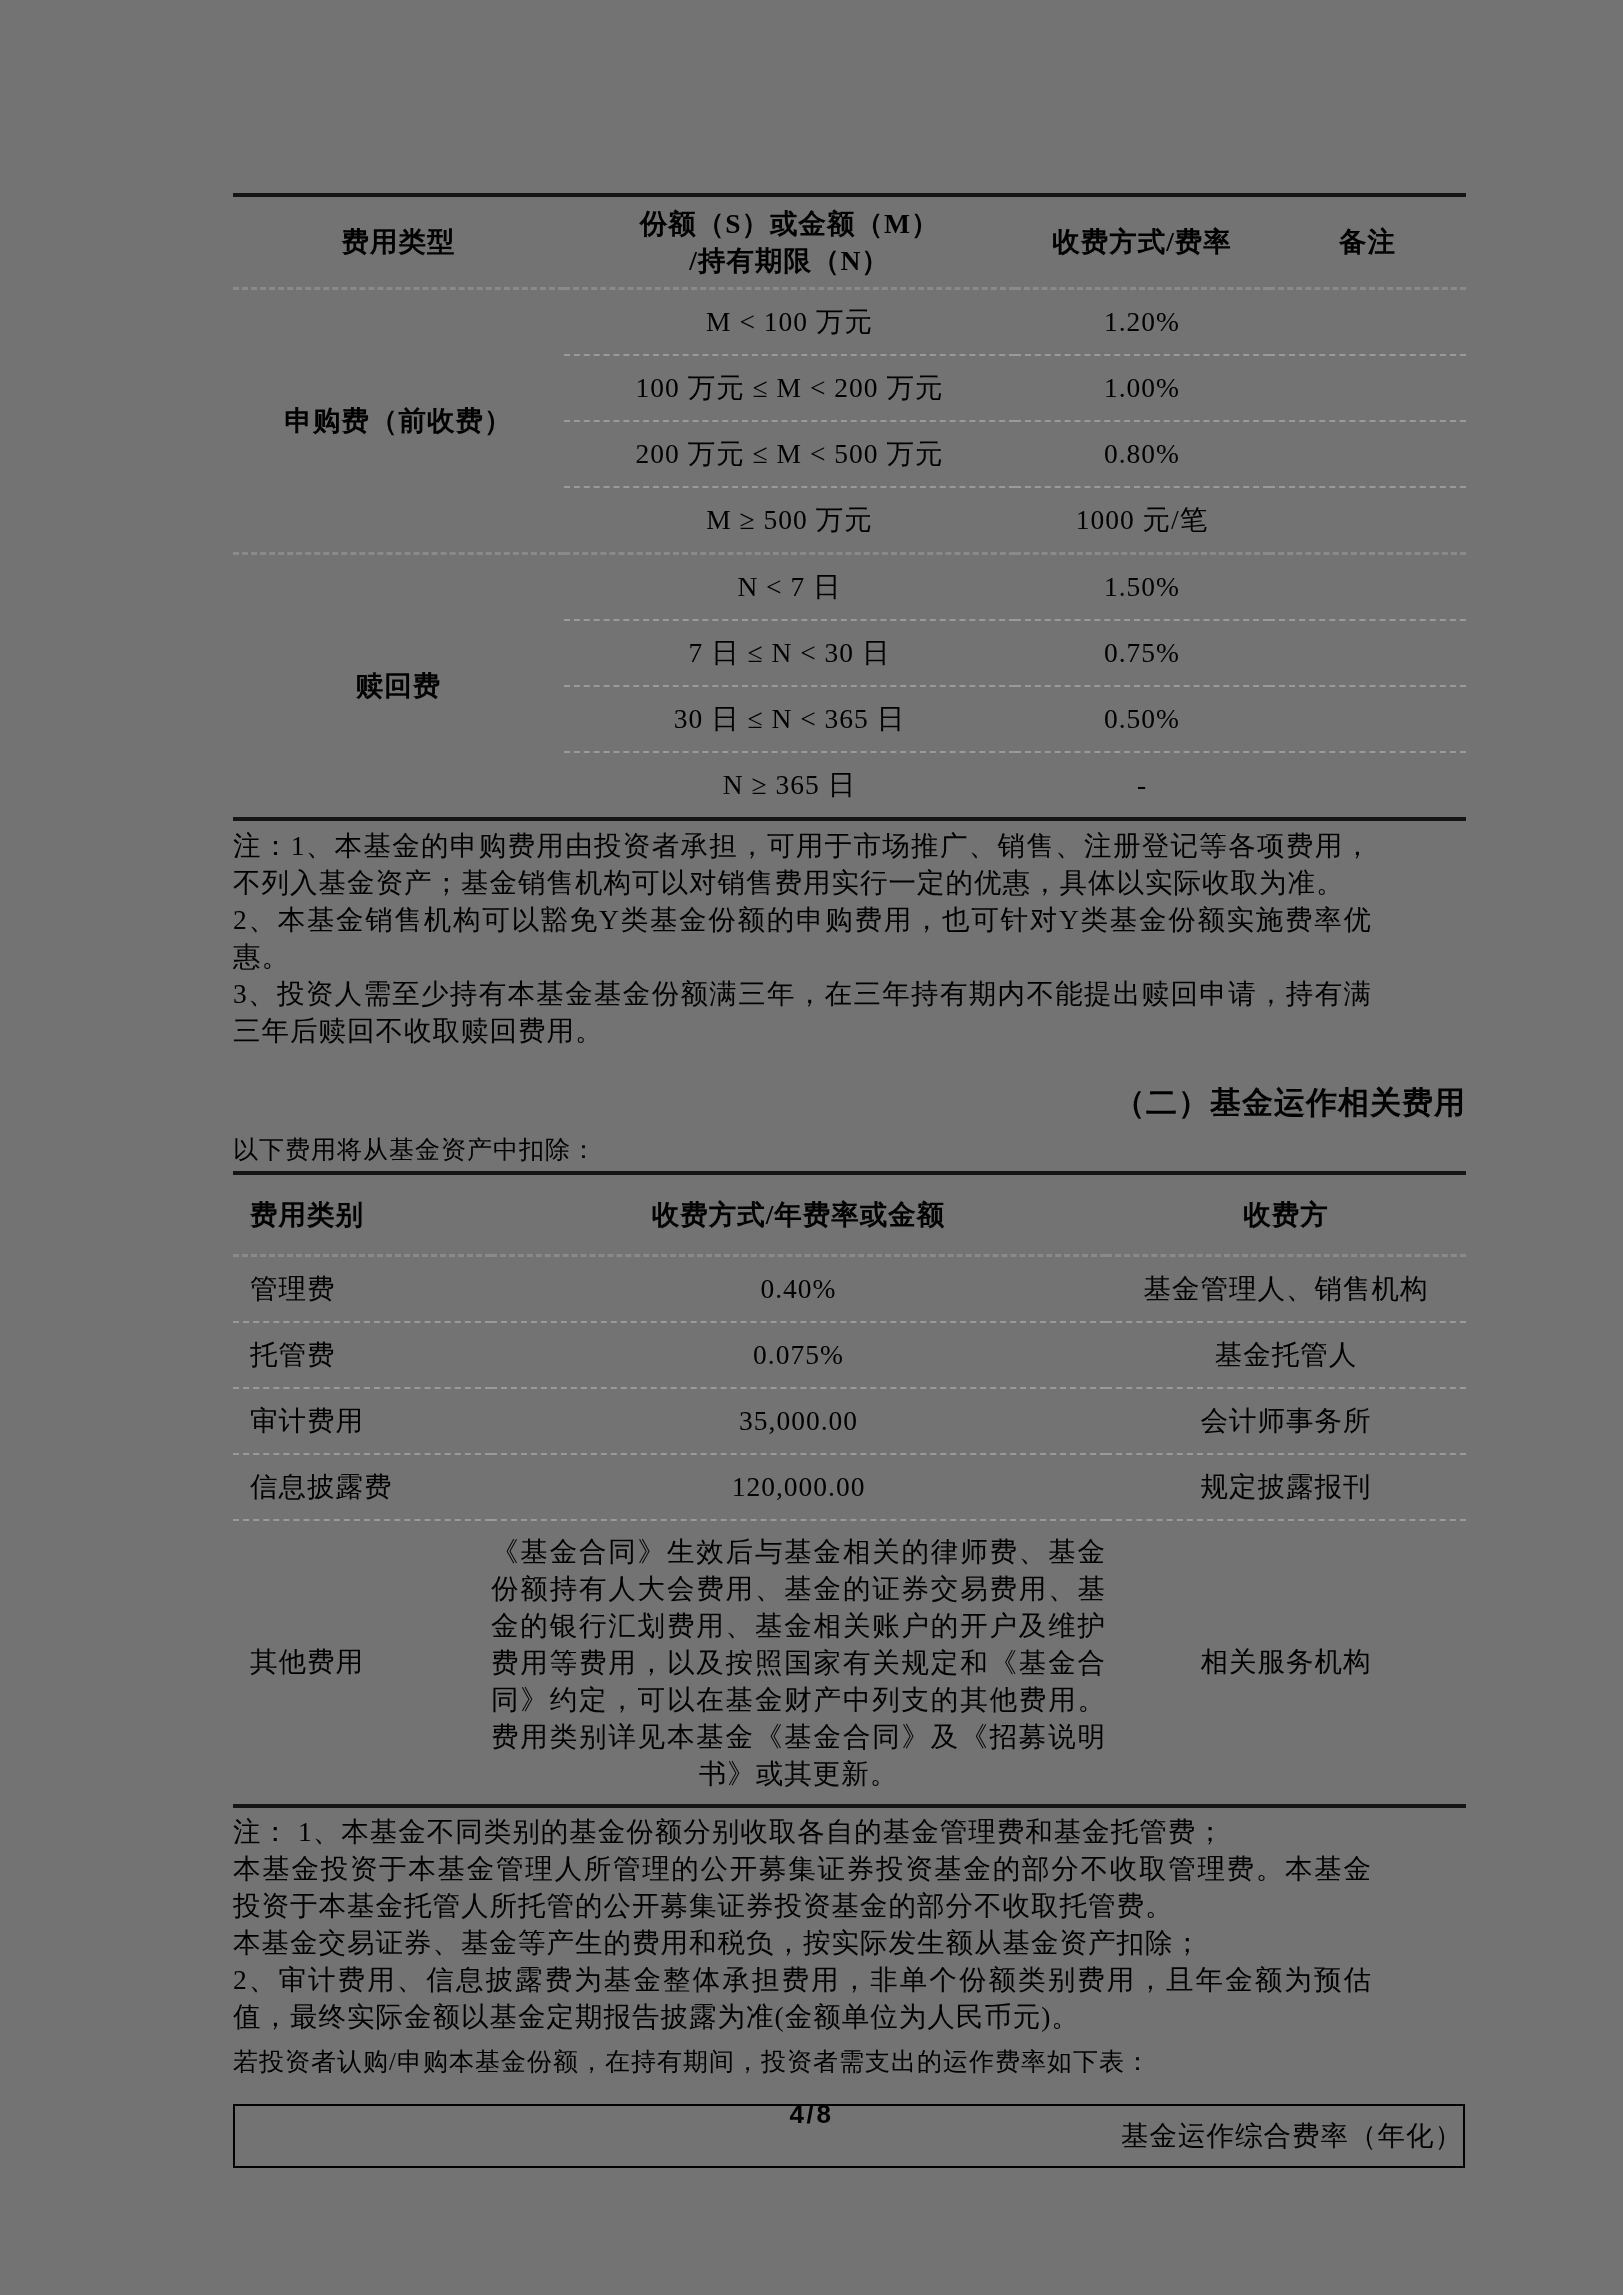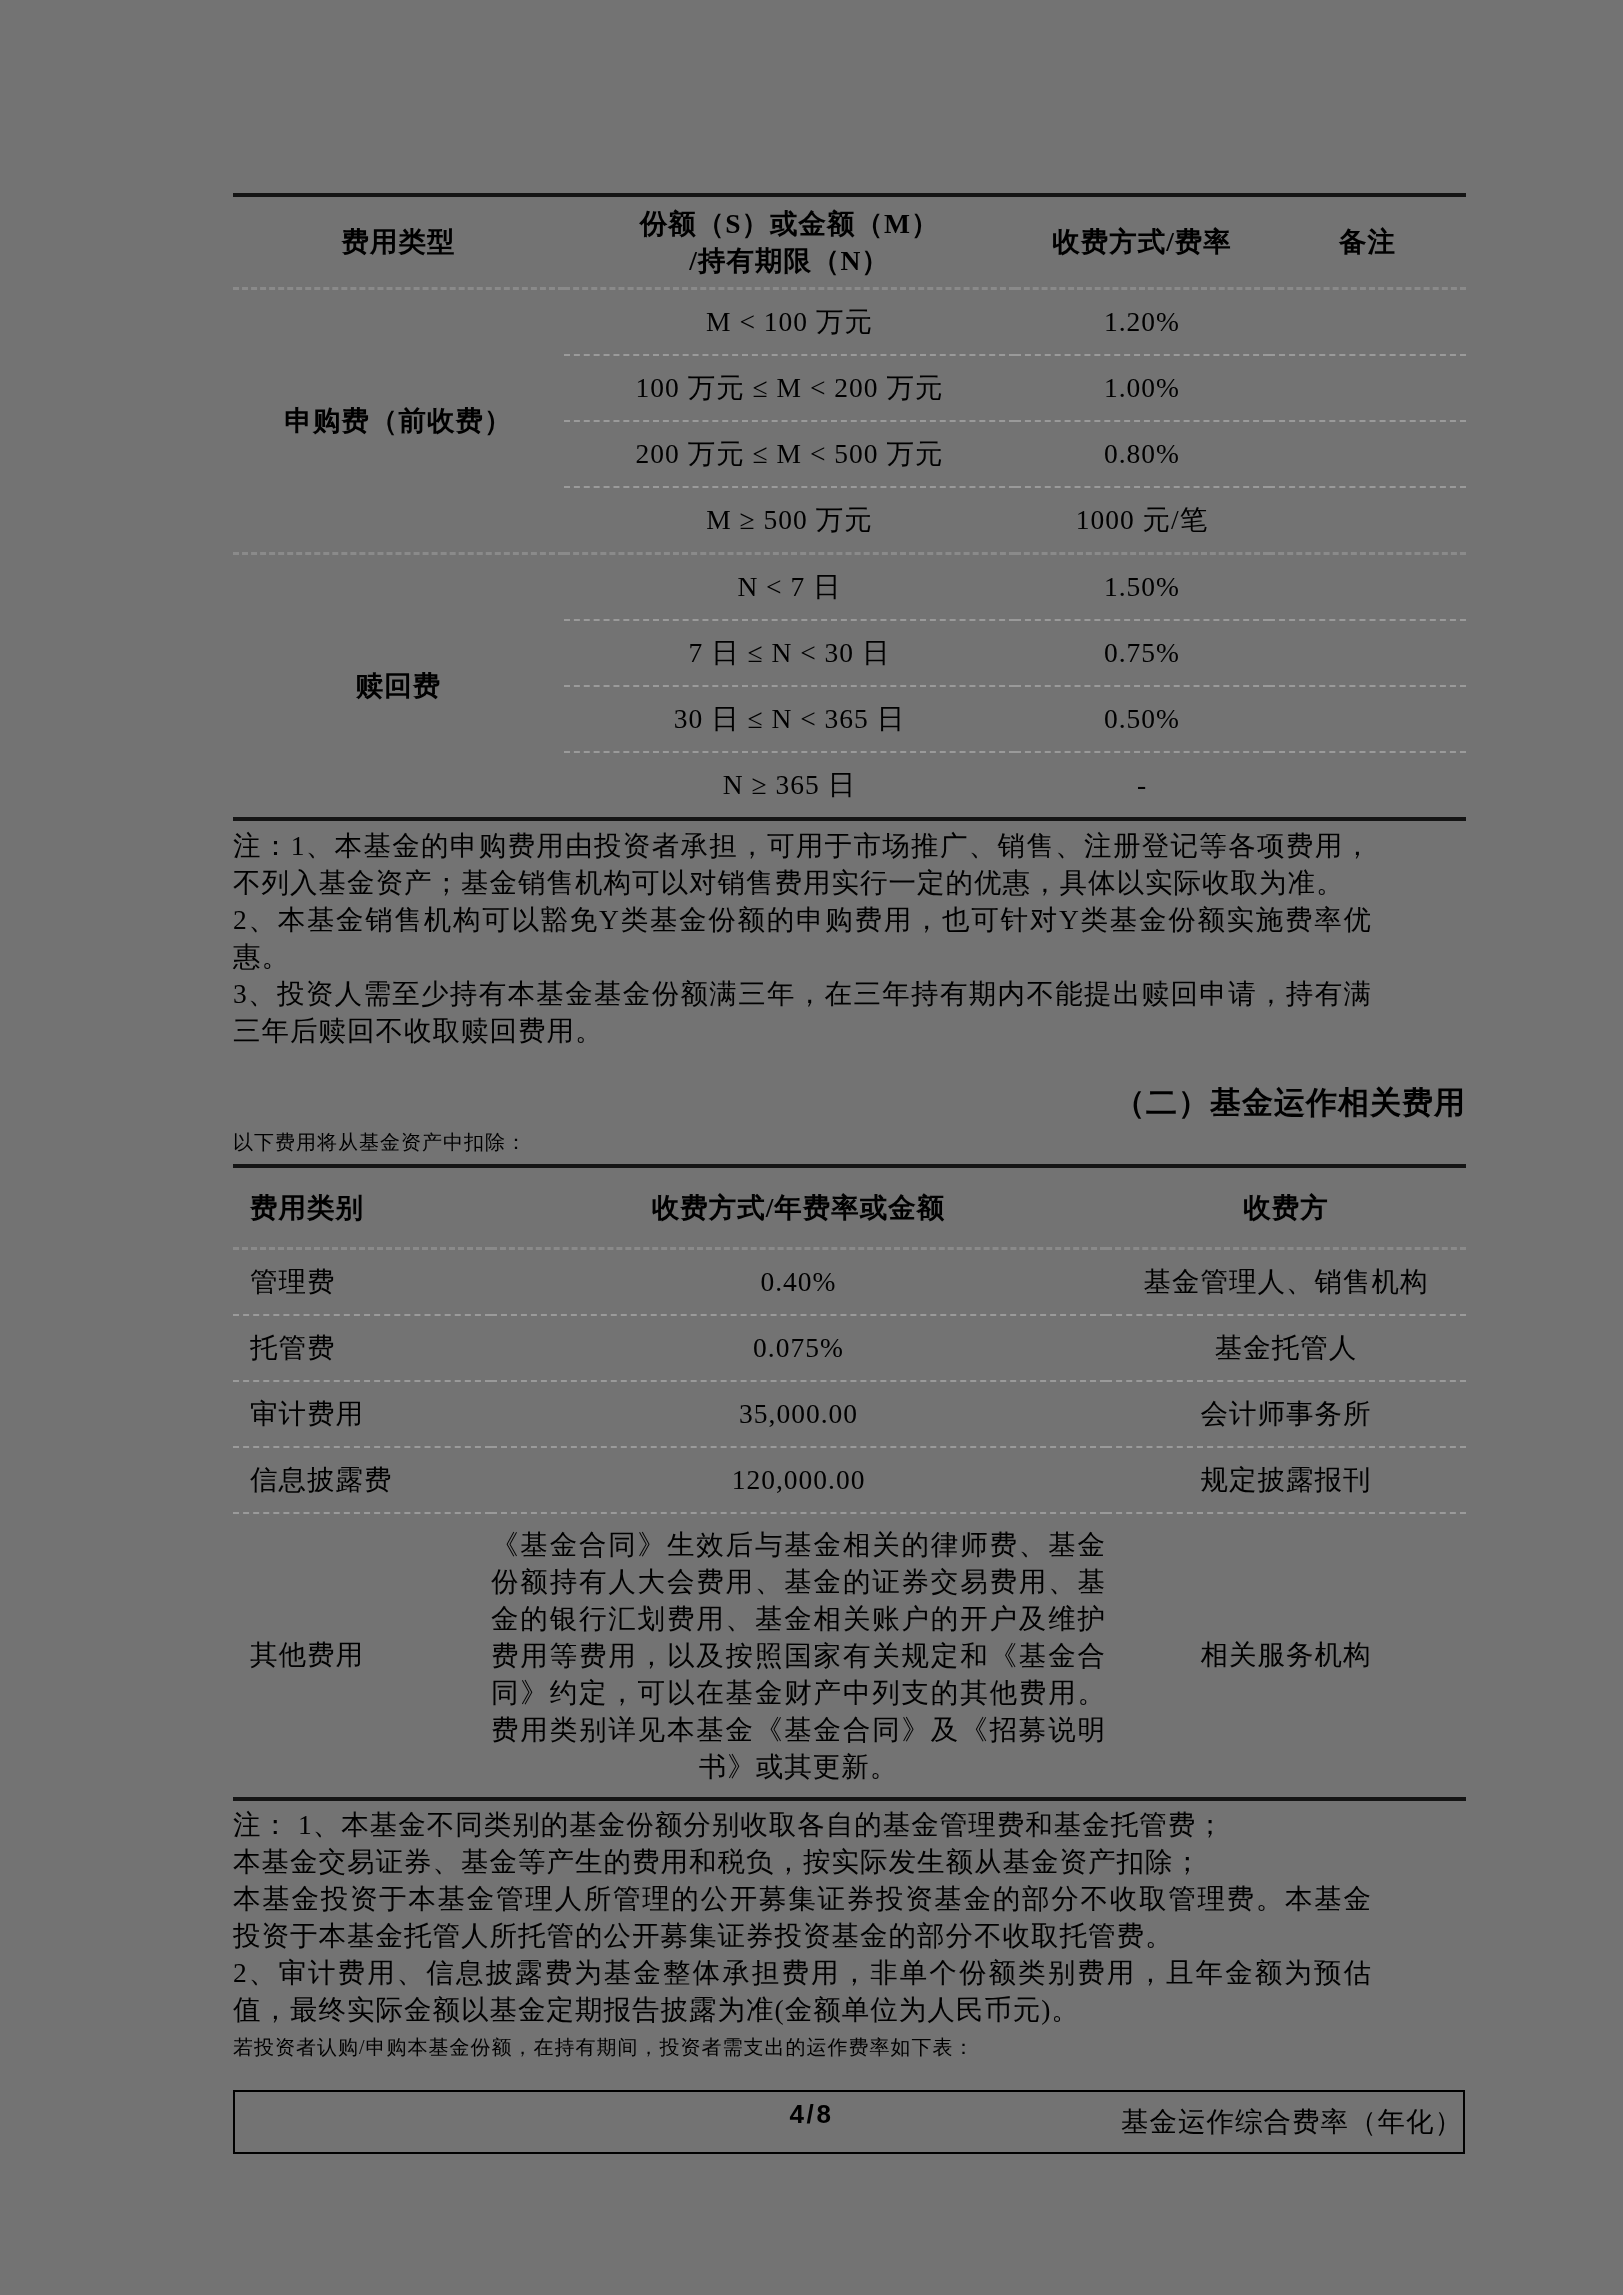--- a/index.html
+++ b/index.html
@@ -52,21 +52,21 @@
     padding:11.8px 0;
     height:auto;
   }
 
   .notes { width:1139px; font-size:27.5px; line-height:37px; text-align:justify; margin-top:6.5px; }
   .notes p { margin:0; }
 
   .heading { font-size:31px; font-weight:bold; line-height:41px;text-align:right; }
   .heading-2 { margin-top:33px; }
   .heading-3 { margin-top:26px; }
-  .intro { font-size:20px; line-height:37px; margin-top:1px; }
+  .intro { font-size:25px; line-height:37px; margin-top:8px; }
   .t2 { margin-top:3px; }
   .notes-2 { margin-top:5.2px; }
 
   .summary-box {
     margin-top:24px;
     width:1228px;
     border:2.6px solid #000;
     height:60px;
     display:flex; align-items:center; justify-content:flex-end;
     font-size:27.5px;
@@ -202,22 +202,22 @@
         <tr class="sub">
           <td class="cat">其他费用</td>
           <td class="longtext">《基金合同》生效后与基金相关的律师费、基金份额持有人大会费用、基金的证券交易费用、基金的银行汇划费用、基金相关账户的开户及维护费用等费用，以及按照国家有关规定和《基金合同》约定，可以在基金财产中列支的其他费用。费用类别详见本基金《基金合同》及《招募说明书》或其更新。</td>
           <td>相关服务机构</td>
         </tr>
       </tbody>
     </table>
 
     <div class="notes notes-2">
       <p>注： 1、本基金不同类别的基金份额分别收取各自的基金管理费和基金托管费；</p>
+      <p>本基金投资于本基金管理人所管理的公开募集证券投资基金的部分不收取管理费。本基金投资于本基金托管人所托管的公开募集证券投资基金的部分不收取托管费。</p>
       <p>本基金交易证券、基金等产生的费用和税负，按实际发生额从基金资产扣除；</p>
-      <p>本基金投资于本基金管理人所管理的公开募集证券投资基金的部分不收取管理费。本基金投资于本基金托管人所托管的公开募集证券投资基金的部分不收取托管费。</p>
       <p>2、审计费用、信息披露费为基金整体承担费用，非单个份额类别费用，且年金额为预估值，最终实际金额以基金定期报告披露为准(金额单位为人民币元)。</p>
     </div>
 
     <div class="intro">若投资者认购/申购本基金份额，在持有期间，投资者需支出的运作费率如下表：</div>
 
     <div class="summary-box">
       <span>基金运作综合费率（年化）</span>
     </div>
 
   </div>

